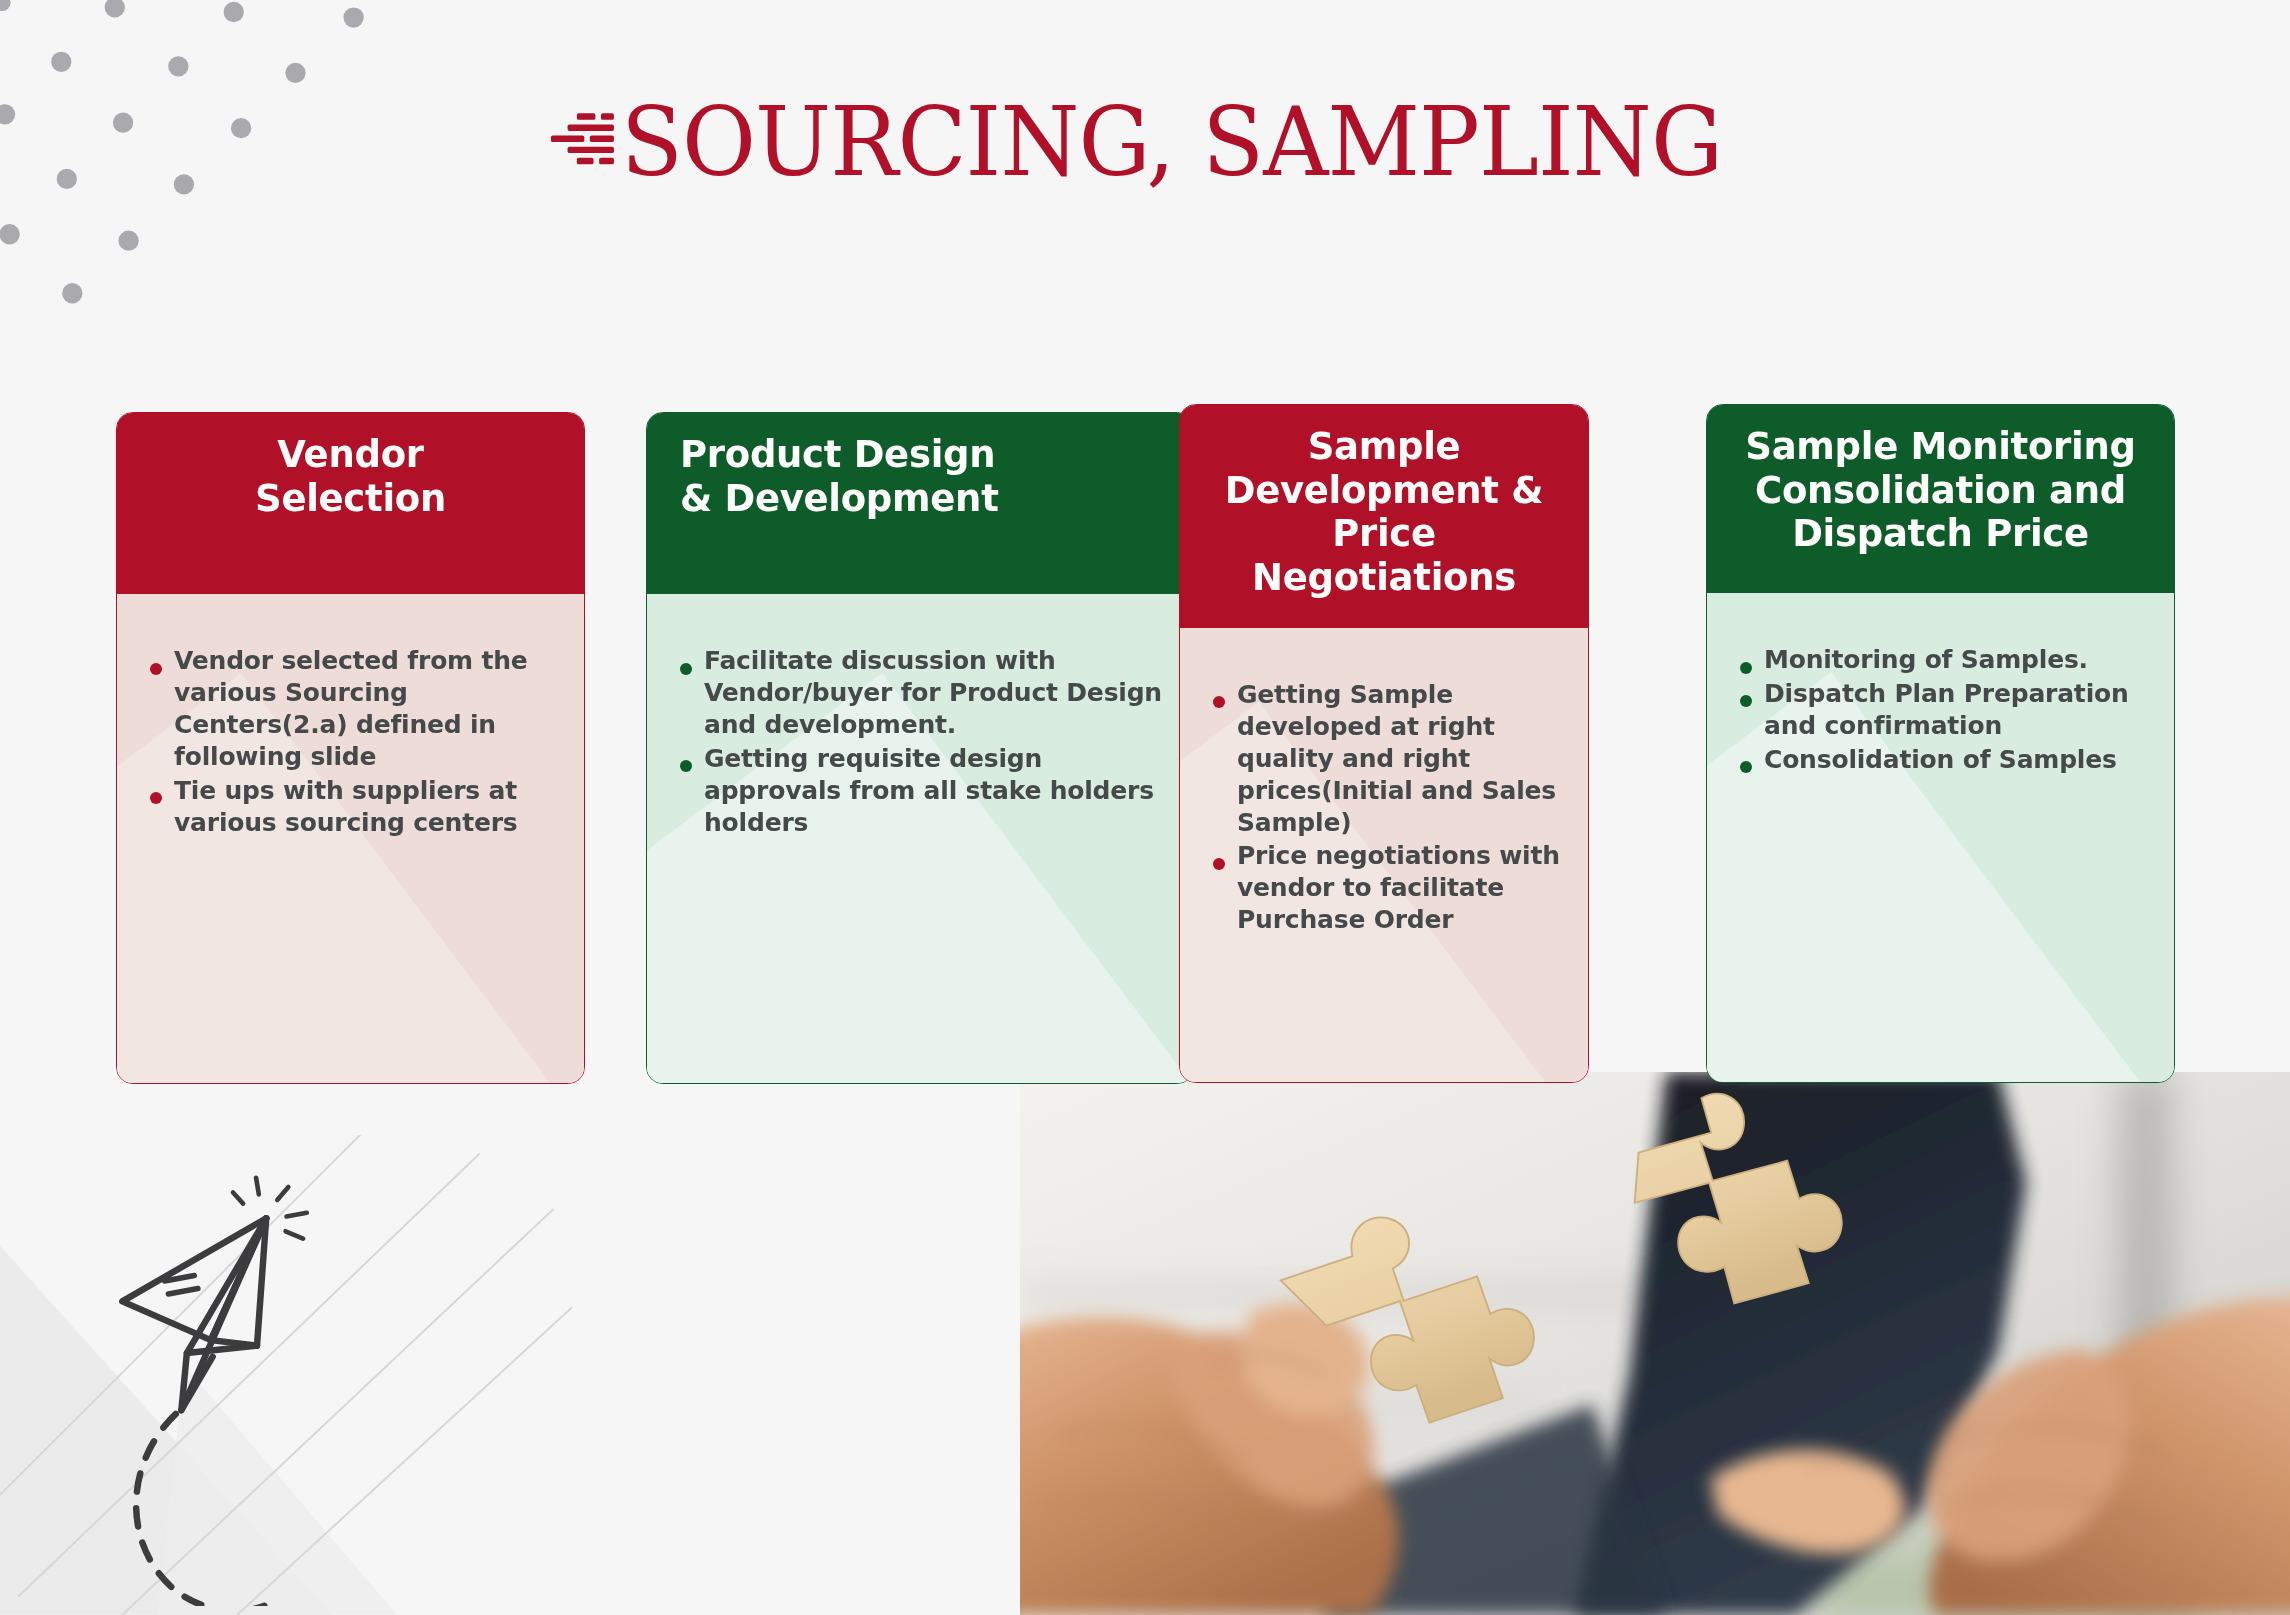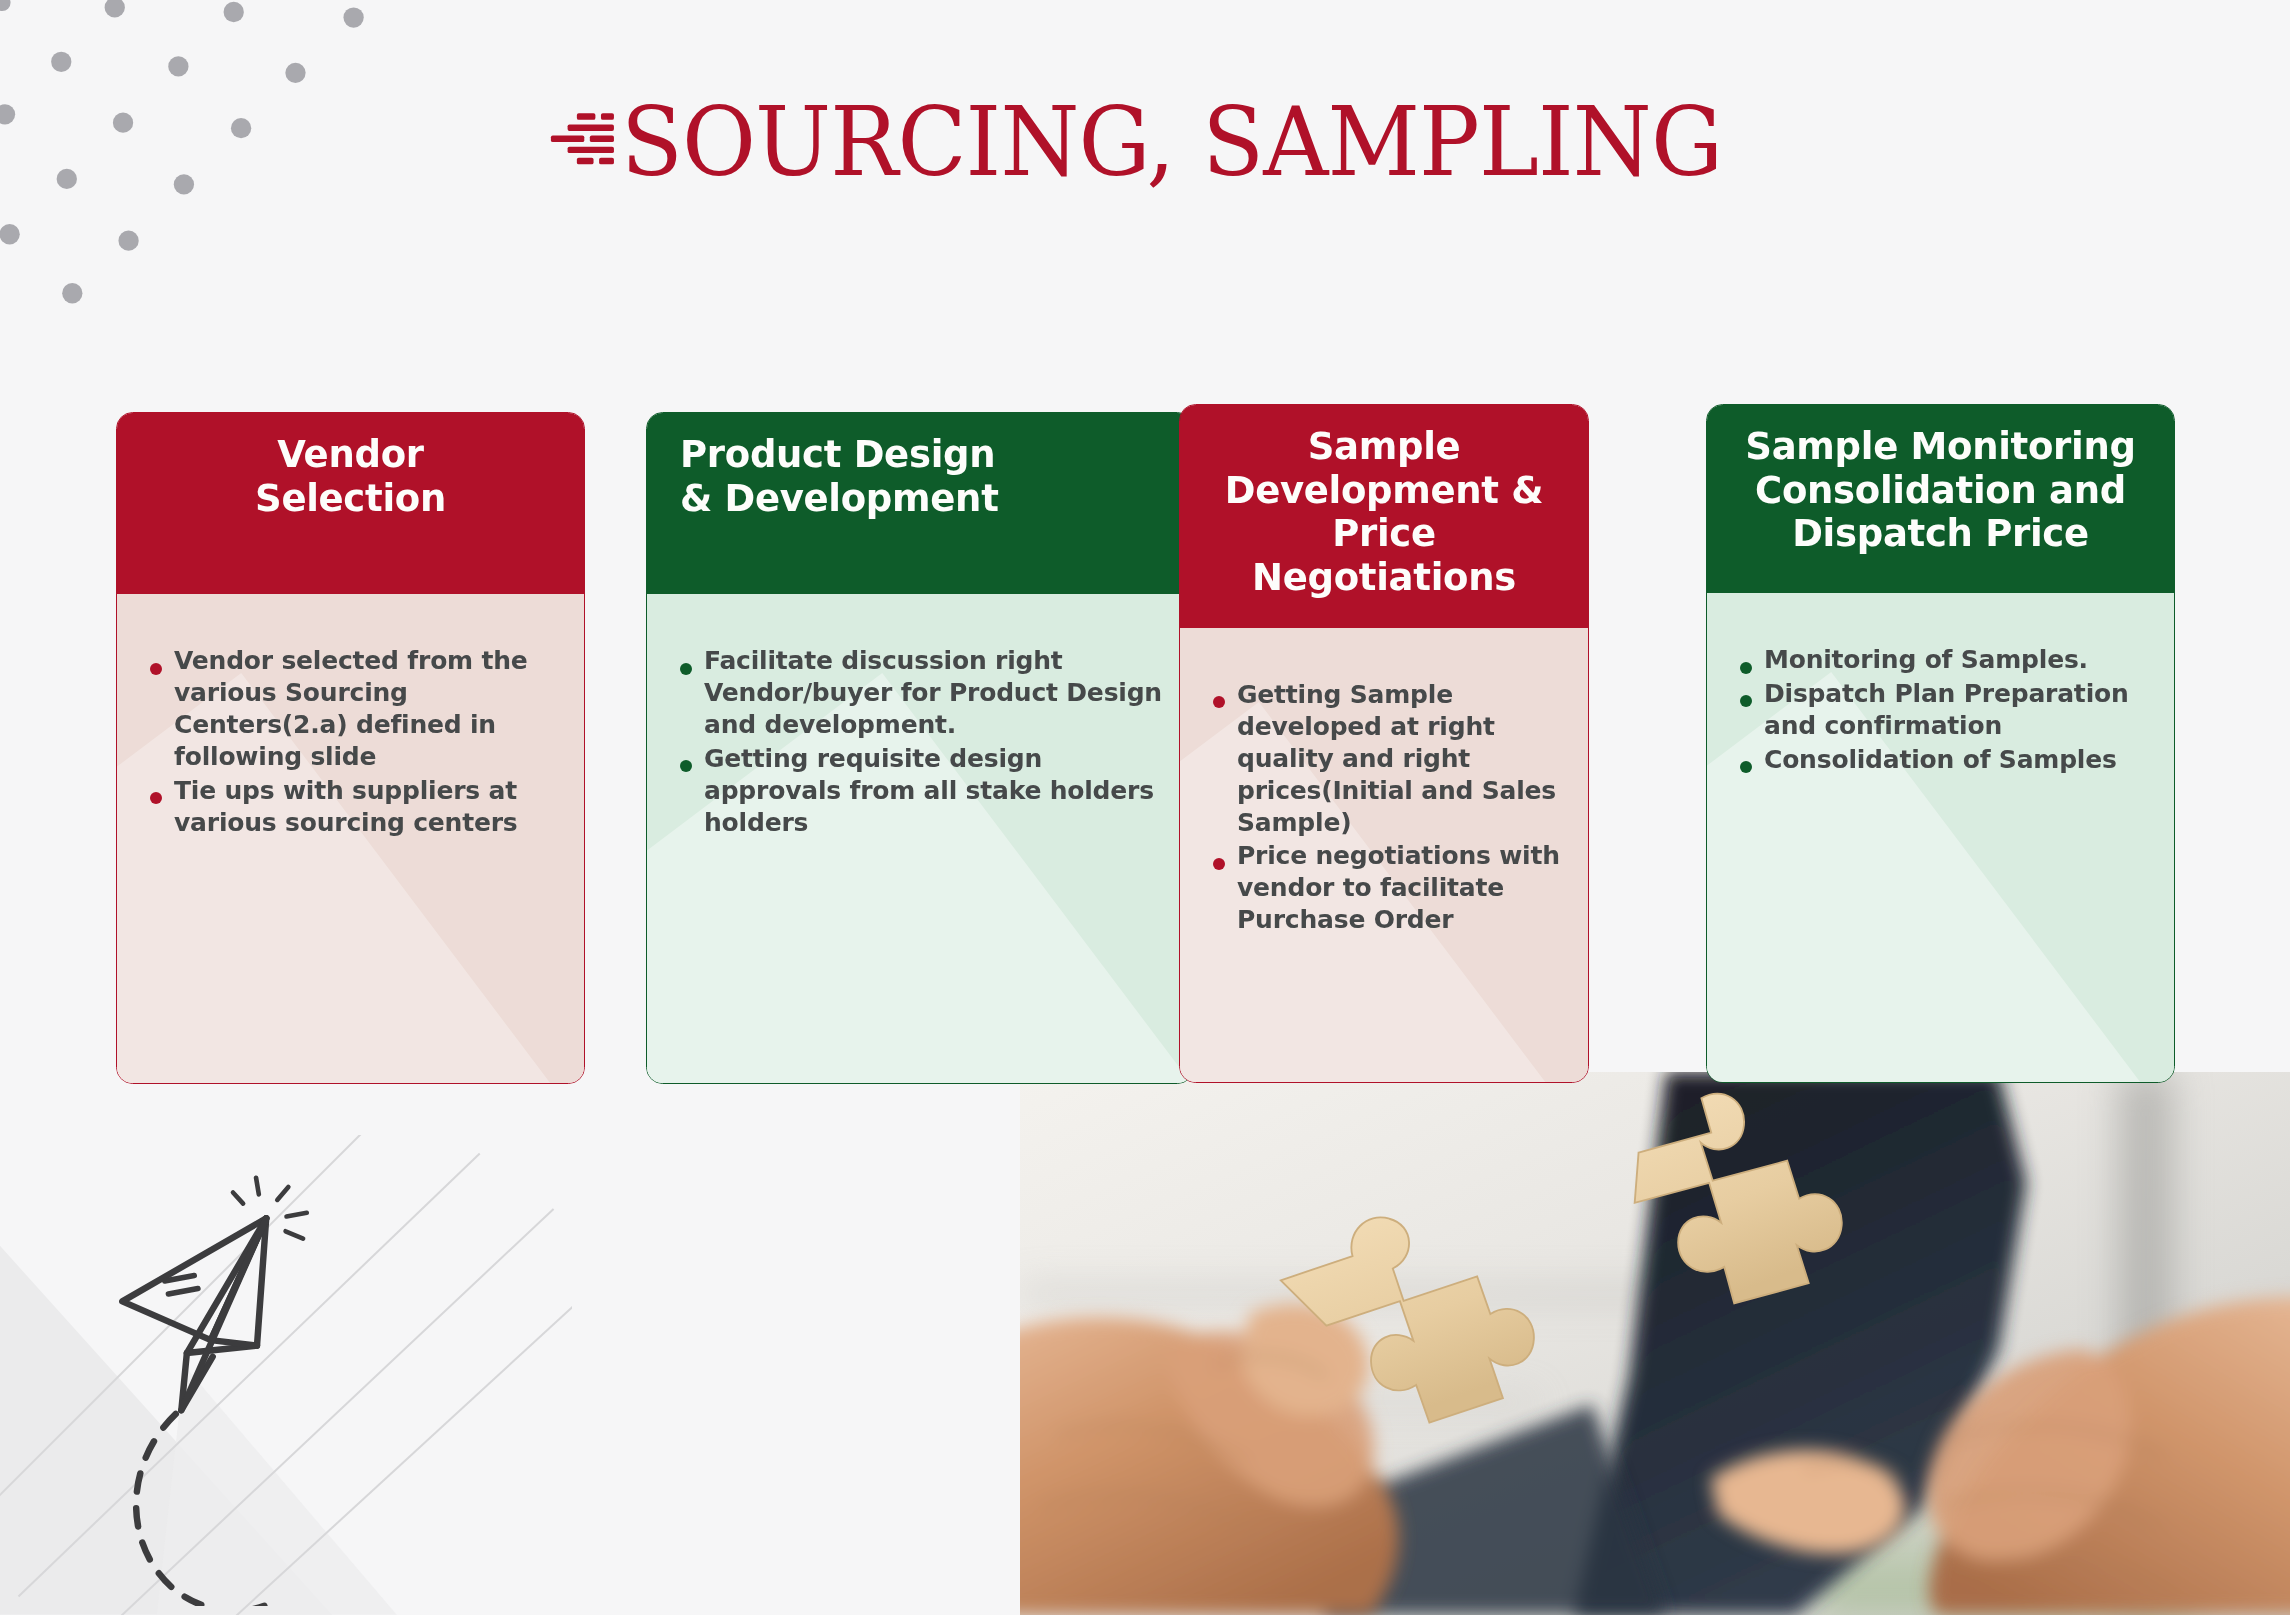--- a/index.html
+++ b/index.html
@@ -330,21 +330,21 @@
     </div>
 
     <div class="card green" style="left:646px; top:412px; width:548px; height:672px;">
       <div class="card-header left-align" style="min-height:181px;">
         <div>Product Design</div>
         <div>&amp; Development</div>
         <div class="notch"></div>
       </div>
       <div class="card-body">
         <ul class="bullets">
-          <li>Facilitate discussion right Vendor/buyer for Product Design and development.</li>
+          <li>Facilitate discussion with Vendor/buyer for Product Design and development.</li>
           <li>Getting requisite design approvals from all stake holders holders</li>
         </ul>
       </div>
     </div>
 
     <div class="card red" style="left:1179px; top:404px; width:410px; height:679px;">
       <div class="card-header" style="min-height:188px;">
         <div>Sample</div>
         <div>Development &amp;</div>
         <div>Price Negotiations</div>

